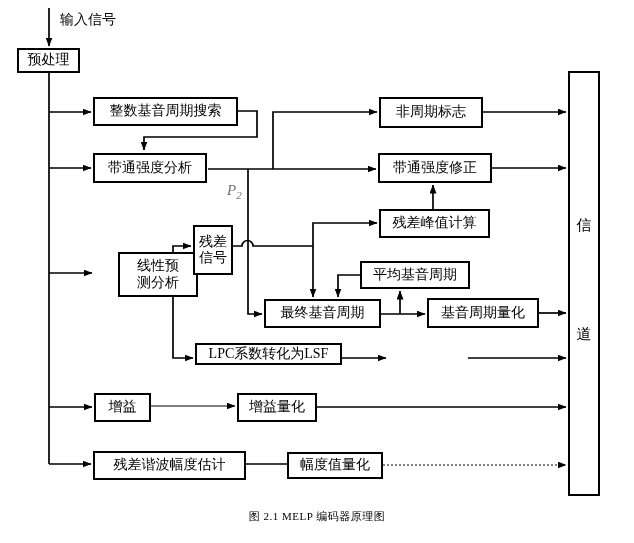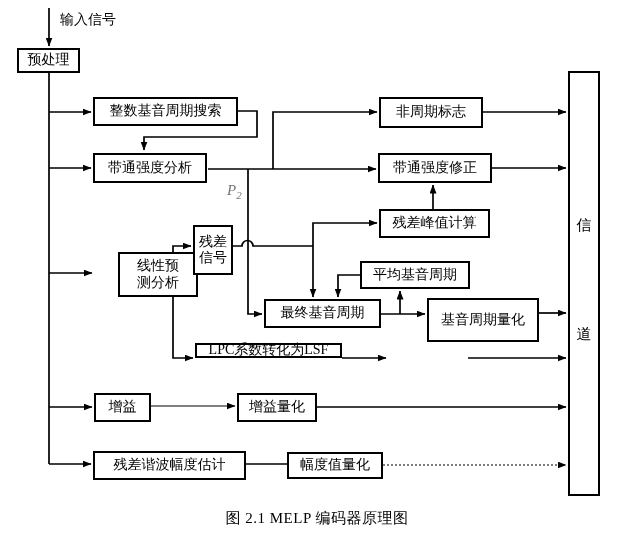--- a/index.html
+++ b/index.html
@@ -62,21 +62,21 @@
     text-align: center;
     font-size: 15px;
     color: #000000;
   }
   .caption {
     position: absolute;
     left: 0;
     top: 509px;
     width: 634px;
     text-align: center;
-    font-size: 15px;
+    font-size: 11px;
     color: #000000;
     letter-spacing: 0.5px;
   }
 </style>
 </head>
 <body>
 
 <div class="stage">
 
   <svg class="lines" viewBox="0 0 634 543" xmlns="http://www.w3.org/2000/svg">
@@ -174,25 +174,25 @@
   </div>
 
   <div class="box" style="left:360px; top:261px; width:110px; height:28px;">
     <span>平均基音周期</span>
   </div>
 
   <div class="box" style="left:264px; top:299px; width:117px; height:29px;">
     <span>最终基音周期</span>
   </div>
 
-  <div class="box" style="left:427px; top:298px; width:112px; height:44px;">
+  <div class="box" style="left:427px; top:298px; width:112px; height:30px;">
     <span>基音周期量化</span>
   </div>
 
-  <div class="box small-font" style="left:195px; top:343px; width:147px; height:15px;">
+  <div class="box small-font" style="left:195px; top:343px; width:147px; height:22px;">
     <span>LPC系数转化为LSF</span>
   </div>
 
 
   <div class="box" style="left:94px; top:393px; width:57px; height:29px;">
     <span>增益</span>
   </div>
 
   <div class="box" style="left:237px; top:393px; width:80px; height:29px;">
     <span>增益量化</span>

